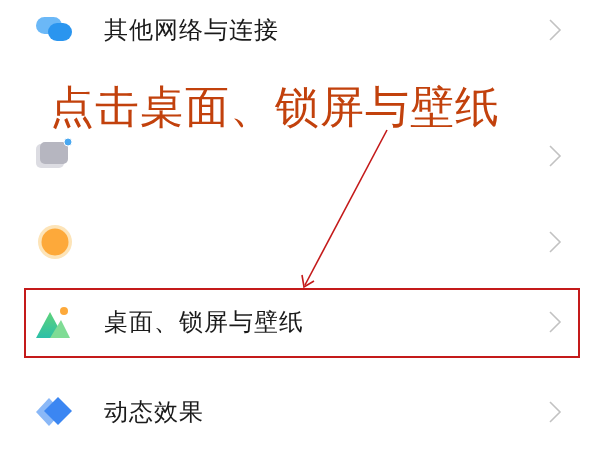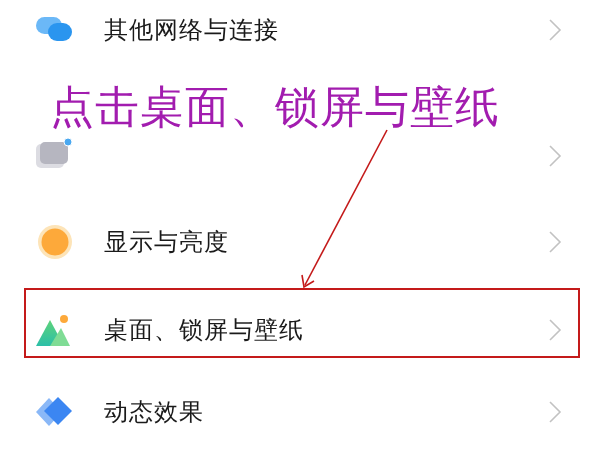--- a/index.html
+++ b/index.html
@@ -44,21 +44,21 @@
       transform: translateY(-50%);
       width: 18px;
       height: 26px;
     }
     .annotation-text {
       position: absolute;
       left: 50px;
       top: 78px;
       font-size: 44px;
       font-weight: 500;
-      color: #a21caf;
+      color: #c2410c;
       white-space: nowrap;
       letter-spacing: 1px;
     }
     .highlight-box {
       position: absolute;
       left: 24px;
       top: 288px;
       width: 556px;
       height: 70px;
       border: 2px solid #c41a1a;
@@ -108,29 +108,28 @@
   </span>
 </div>
 
 <div class="row" style="top:212px;">
   <span class="icon">
     <svg width="40" height="36" viewBox="0 0 40 36">
       <circle cx="19" cy="18" r="17" fill="#fde4b8"></circle>
       <circle cx="19" cy="18" r="13.5" fill="#fda93a"></circle>
     </svg>
   </span>
-  <span class="label">显示与亮度</span>
   <span class="chevron">
     <svg width="18" height="26" viewBox="0 0 18 26">
         <polyline points="4,3 14,13 4,23" fill="none" stroke="#c2c2c2" stroke-width="1.6"></polyline>
       </svg>
   </span>
 </div>
 
-<div class="row" style="top:300px;">
+<div class="row" style="top:292px;">
   <span class="icon">
     <svg width="40" height="36" viewBox="0 0 40 36">
       <defs>
         <linearGradient id="mtn" x1="0" y1="0" x2="0" y2="1">
           <stop offset="0" stop-color="#5ed37a"></stop>
           <stop offset="1" stop-color="#2cbfa8"></stop>
         </linearGradient>
       </defs>
       <polygon points="0,34 14,8 28,34" fill="url(#mtn)"></polygon>
       <polygon points="14,34 25,16 34,34" fill="#7fdc95"></polygon>

